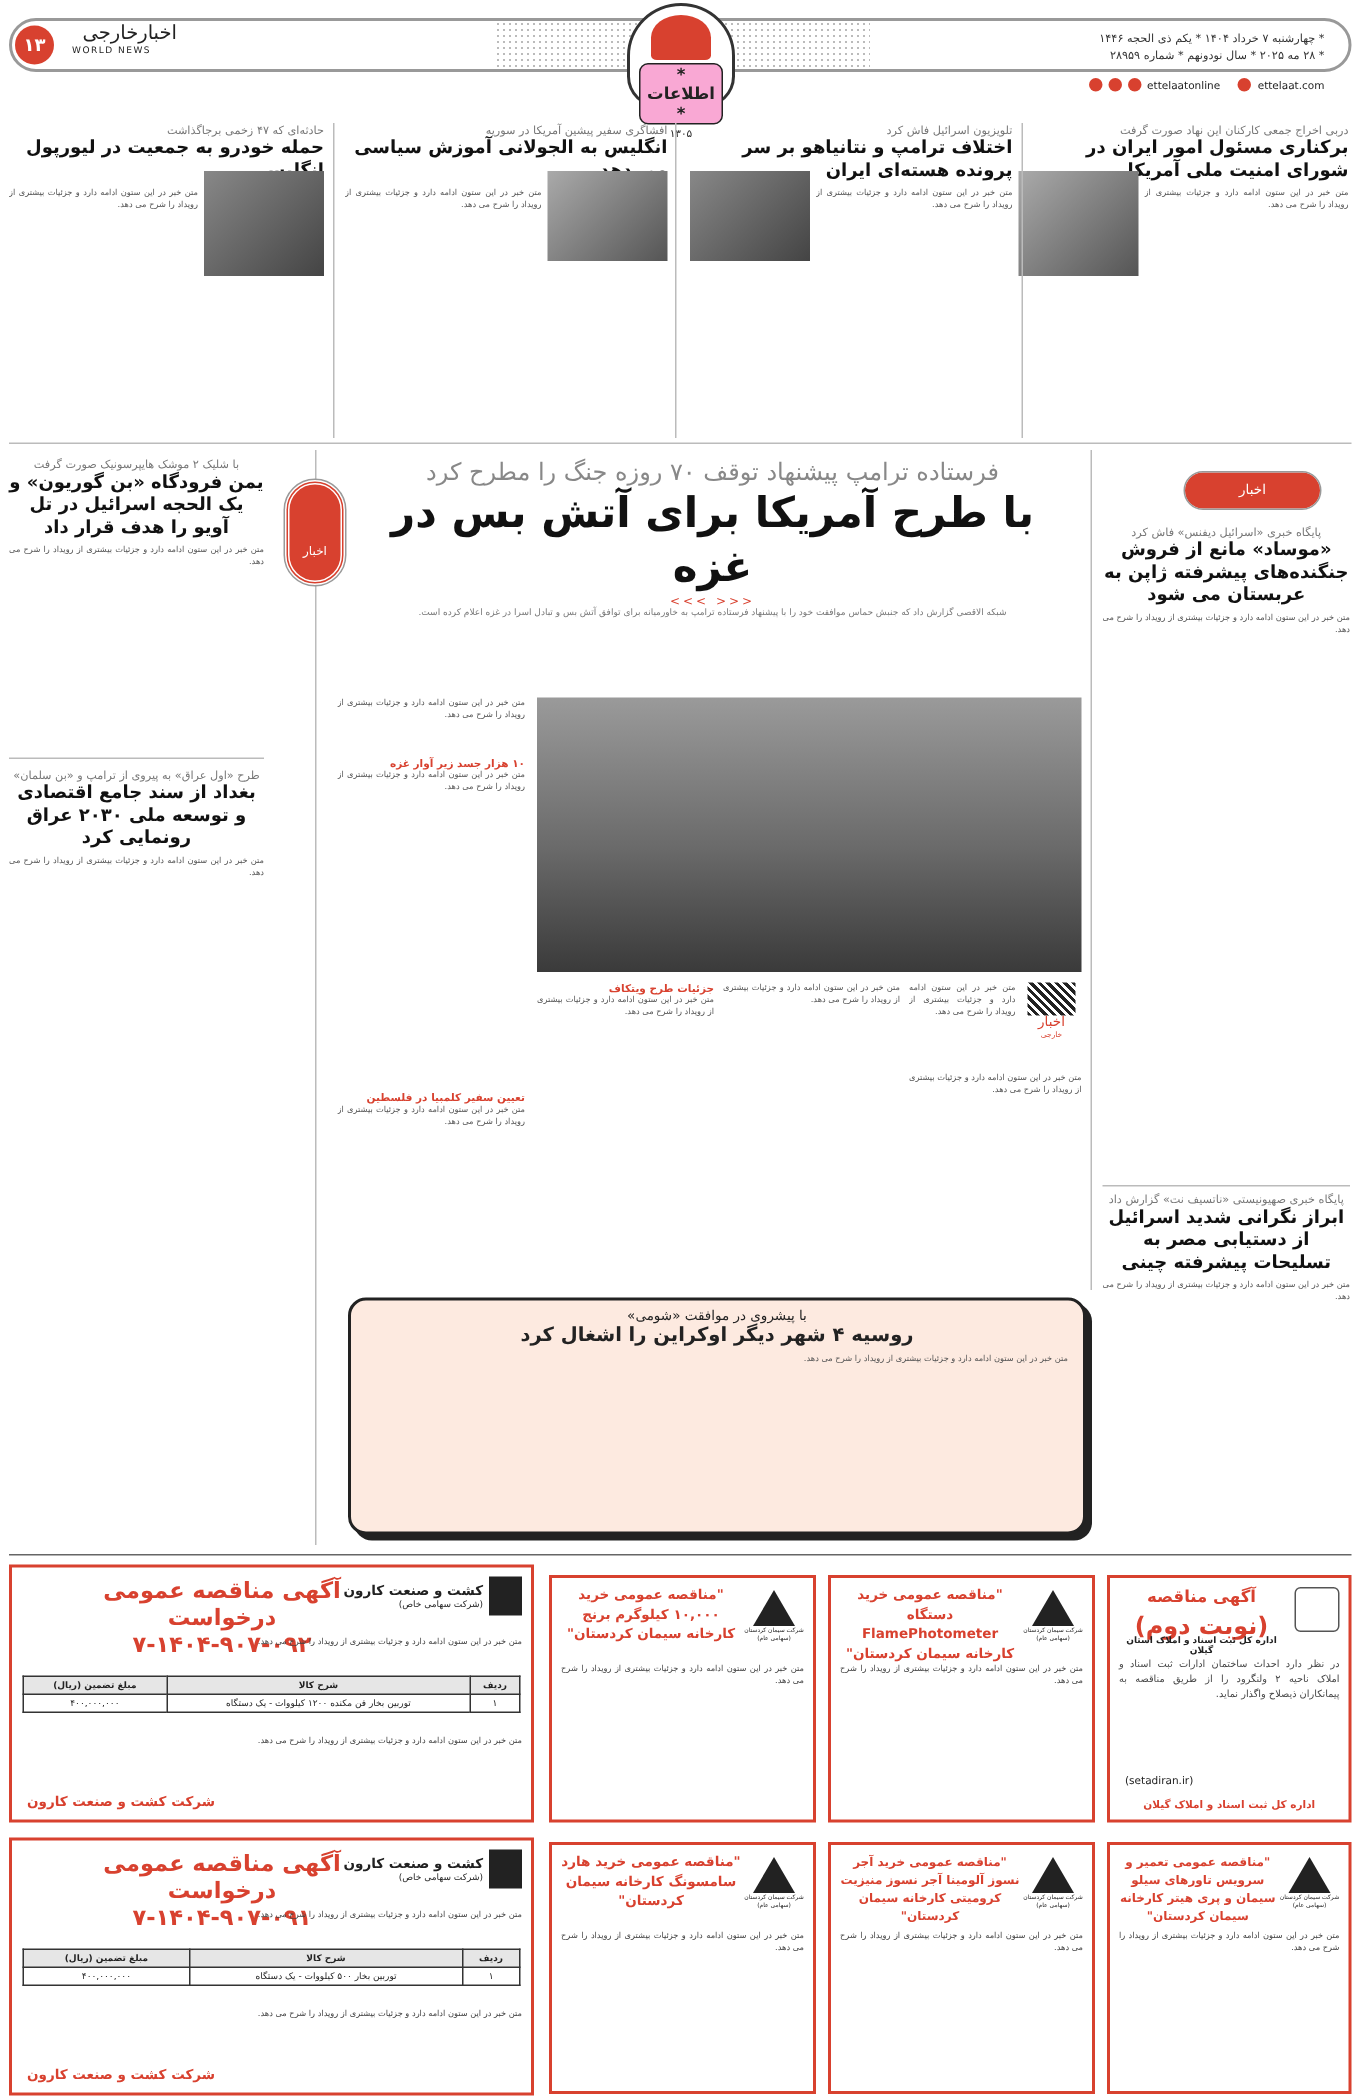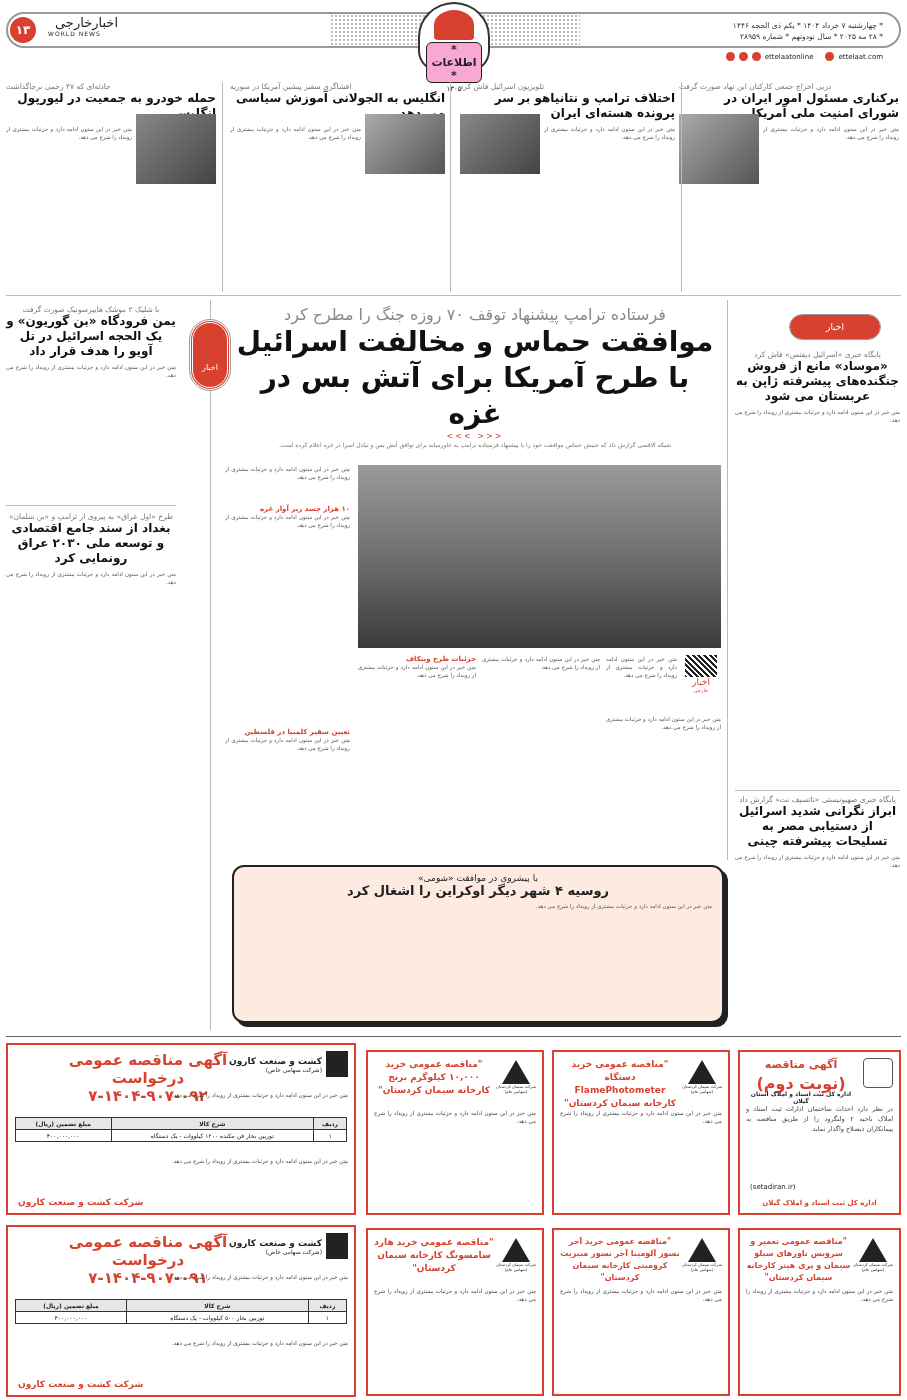--- a/index.html
+++ b/index.html
@@ -12,21 +12,21 @@
 .logo .emblem{width:40px;height:30px;margin:6px auto 0;background:#d8412f;border-radius:50% 50% 10% 10%}
 .logo .name{font-size:11px;font-weight:bold;border:1.5px solid #222;border-radius:6px;margin:2px 6px;background:#f9a8d4}
 .logo .yr{font-size:7px}
 .page-num{position:absolute;top:17px;left:10px;width:26px;height:26px;border-radius:50%;background:#d8412f;color:#fff;font-weight:bold;font-size:12px;text-align:center;line-height:26px}
 .section{position:absolute;top:15px;left:48px;text-align:right;width:70px}
 .section .fa{font-size:13px}
 .section .en{font-size:6px;letter-spacing:1px;direction:ltr;text-align:left}
 .dateline{position:absolute;top:20px;right:24px;font-size:7.5px;line-height:11px;color:#333;text-align:right}
 .social{position:absolute;top:52px;right:24px;font-size:7px;direction:ltr;display:flex;gap:4px;align-items:center}
 .soc-dot{width:9px;height:9px;border-radius:50%;background:#d8412f;display:inline-block}
-.kicker{font-size:7.5px;color:#777;text-align:left}
+.kicker{font-size:7.5px;color:#777;text-align:right}
 .hl{font-size:12px;font-weight:bold;text-align:right;color:#111;line-height:15px}
 .body{font-size:5.5px;line-height:8.2px;color:#555;text-align:justify}
 .vline{position:absolute;width:1px;background:#bbb}
 .hline{position:absolute;height:1px;background:#bbb}
 .photo{background:#666;position:absolute}
 .photo.p1{background:linear-gradient(135deg,#888,#444)}
 .photo.p2{background:linear-gradient(135deg,#aaa,#555)}
 .main-kicker{font-size:16px;color:#888;text-align:center}
 .main-hl{font-size:28px;font-weight:bold;text-align:center;line-height:36px;color:#111}
 .arrows{color:#d8412f;font-size:8px;text-align:center;letter-spacing:2px}
@@ -114,21 +114,20 @@
 <div class="abs" style="top:512px;left:6px;width:170px">
   <div class="kicker" style="text-align:center">طرح «اول عراق» به پیروی از ترامپ و «بن سلمان»</div>
   <div class="hl" style="text-align:center">بغداد از سند جامع اقتصادی و توسعه ملی ۲۰۳۰ عراق رونمایی کرد</div>
   <div class="body" style="margin-top:4px;height:410px;overflow:hidden">متن خبر در این ستون ادامه دارد و جزئیات بیشتری از رویداد را شرح می دهد.</div>
 </div>
 <div class="vline" style="top:300px;left:210px;height:730px"></div>
 <div class="badge-v" style="top:320px;left:190px"><span>اخبار</span></div>
 
 <div class="abs" style="top:305px;left:230px;width:490px">
   <div class="main-kicker">فرستاده ترامپ پیشنهاد توقف ۷۰ روزه جنگ را مطرح کرد</div>
-  <div class="main-hl">موافقت حماس و مخالفت اسرائیل</div>
   <div class="main-hl">با طرح آمریکا برای آتش بس در غزه</div>
   <div class="arrows">&lt;&lt;&lt; &gt;&gt;&gt;</div>
   <div class="lead">شبکه الاقصی گزارش داد که جنبش حماس موافقت خود را با پیشنهاد فرستاده ترامپ به خاورمیانه برای توافق آتش بس و تبادل اسرا در غزه اعلام کرده است.</div>
 </div>
 <div class="photo" style="top:465px;left:358px;width:363px;height:183px;background:linear-gradient(180deg,#9a9a9a 0%,#6a6a6a 55%,#3a3a3a 100%)"></div>
 <div class="abs" style="top:465px;left:225px;width:125px">
   <div class="body" style="height:40px;overflow:hidden">متن خبر در این ستون ادامه دارد و جزئیات بیشتری از رویداد را شرح می دهد.</div>
   <div class="red-sub">۱۰ هزار جسد زیر آوار غزه</div>
   <div class="body" style="height:215px;overflow:hidden">متن خبر در این ستون ادامه دارد و جزئیات بیشتری از رویداد را شرح می دهد.</div>
   <div class="red-sub">تعیین سفیر کلمبیا در فلسطین</div>

